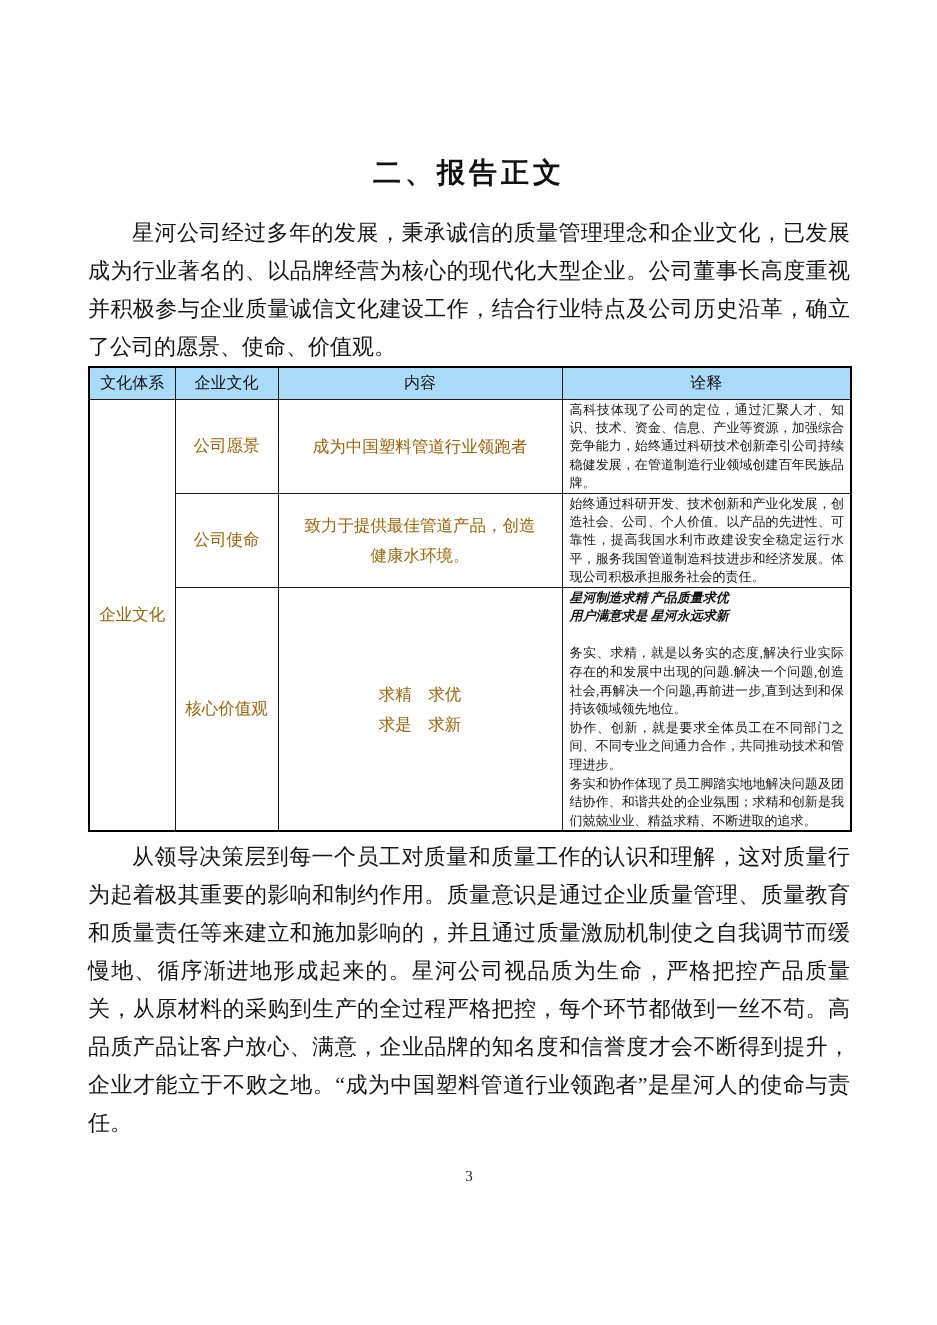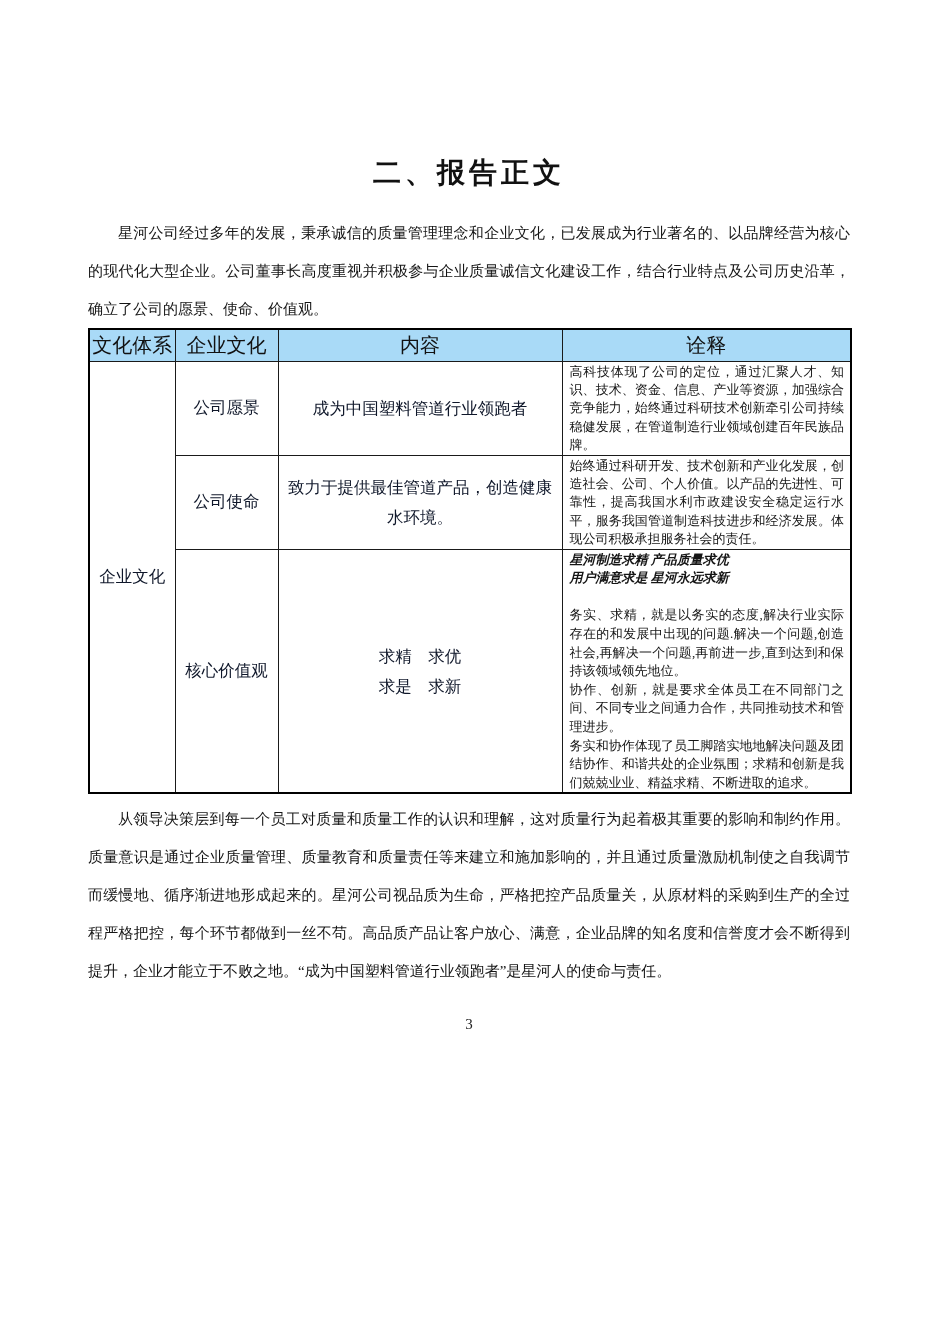--- a/index.html
+++ b/index.html
@@ -29,21 +29,21 @@
   }
   .section-heading {
     margin-top: 40px;
     padding-left: 26px;
     font-weight: bold;
     font-size: 18px;
     line-height: 26px;
     color: #111;
   }
   .para {
-    font-size: 15px;
+    font-size: 22px;
     line-height: 38px;
     text-align: justify;
     text-indent: 2em;
     color: #151515;
   }
   .para-1 { margin-top: 18px; }
   .para-2 { margin-top: 18px; }
   .para-3 { margin-top: 6px; }
 
   .table-caption {
@@ -61,33 +61,33 @@
     border: 2px solid #000;
   }
   .culture-table th, .culture-table td {
     border: 1px solid #1a1a1a;
   }
   .culture-table th {
     background: #a9daf7;
     height: 32px;
     font-family: "Liberation Sans", "DejaVu Sans", sans-serif;
     font-weight: normal;
-    font-size: 20px;
+    font-size: 16px;
     text-align: center;
     vertical-align: middle;
     color: #111;
   }
   td.cell-center {
     font-family: "Liberation Sans", "DejaVu Sans", sans-serif;
     font-size: 16.5px;
     text-align: center;
     vertical-align: middle;
-    color: #0f172a;
+    color: #a16207;
   }
-  td.cell-content { line-height: 30px; padding: 0 6px; }
+  td.cell-content { line-height: 30px; padding: 0 22px; }
   td.cell-interp {
     vertical-align: top;
     text-align: justify;
     font-size: 13px;
     line-height: 18.4px;
     padding: 1px 6px 0 7px;
     color: #151515;
     margin-left: 28px;
   }
   tr.row-vision  { height: 90px; }

